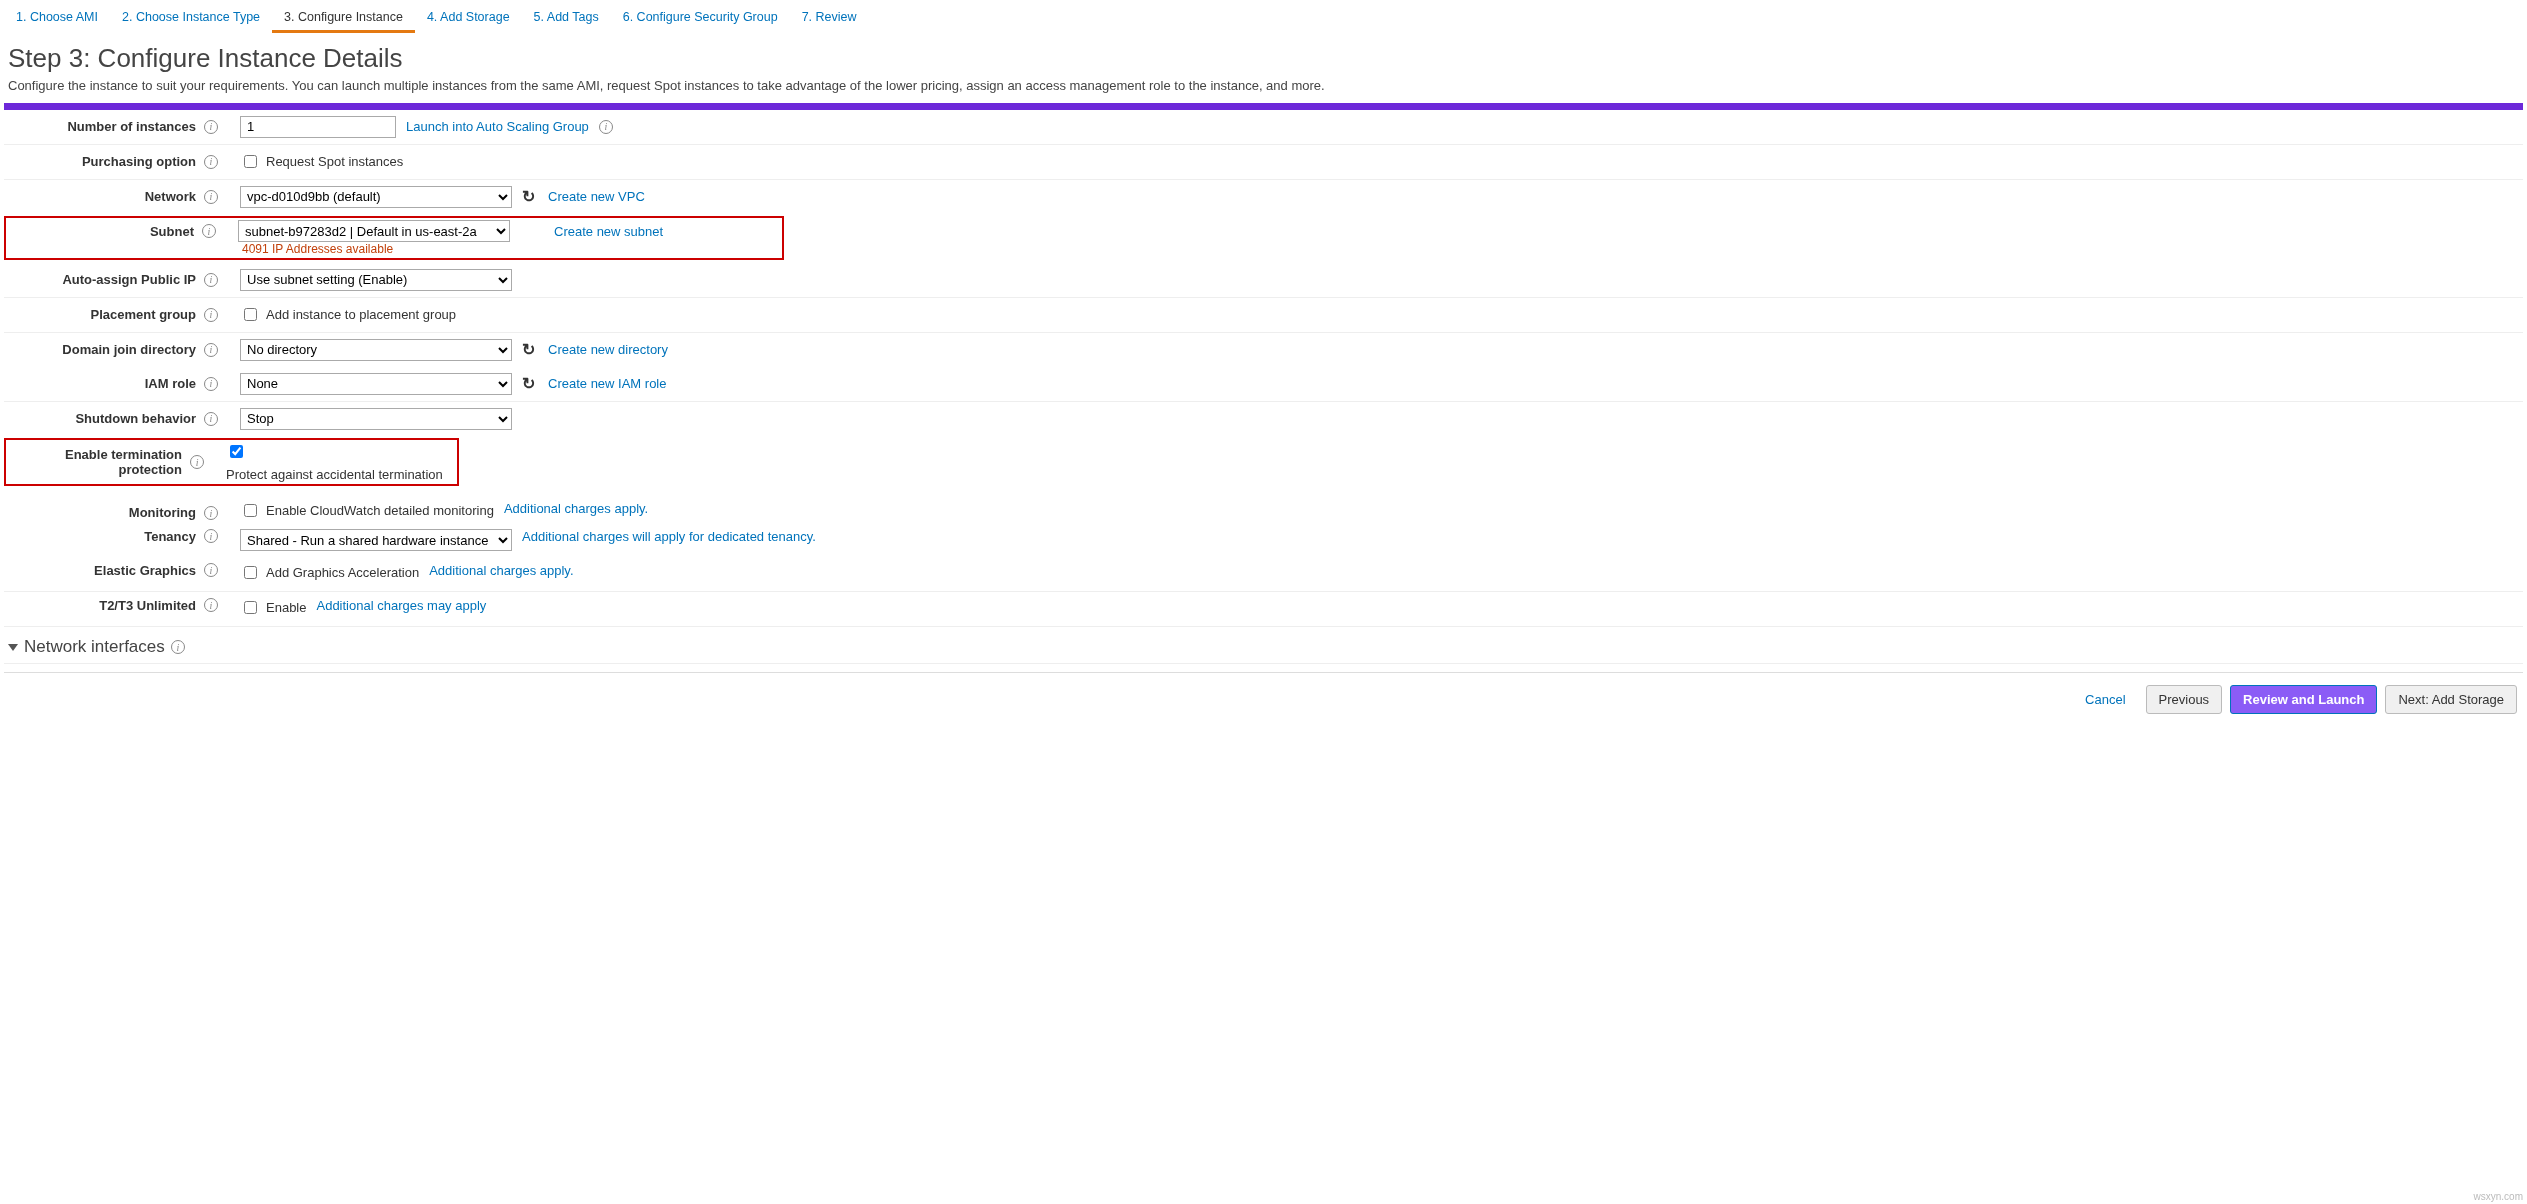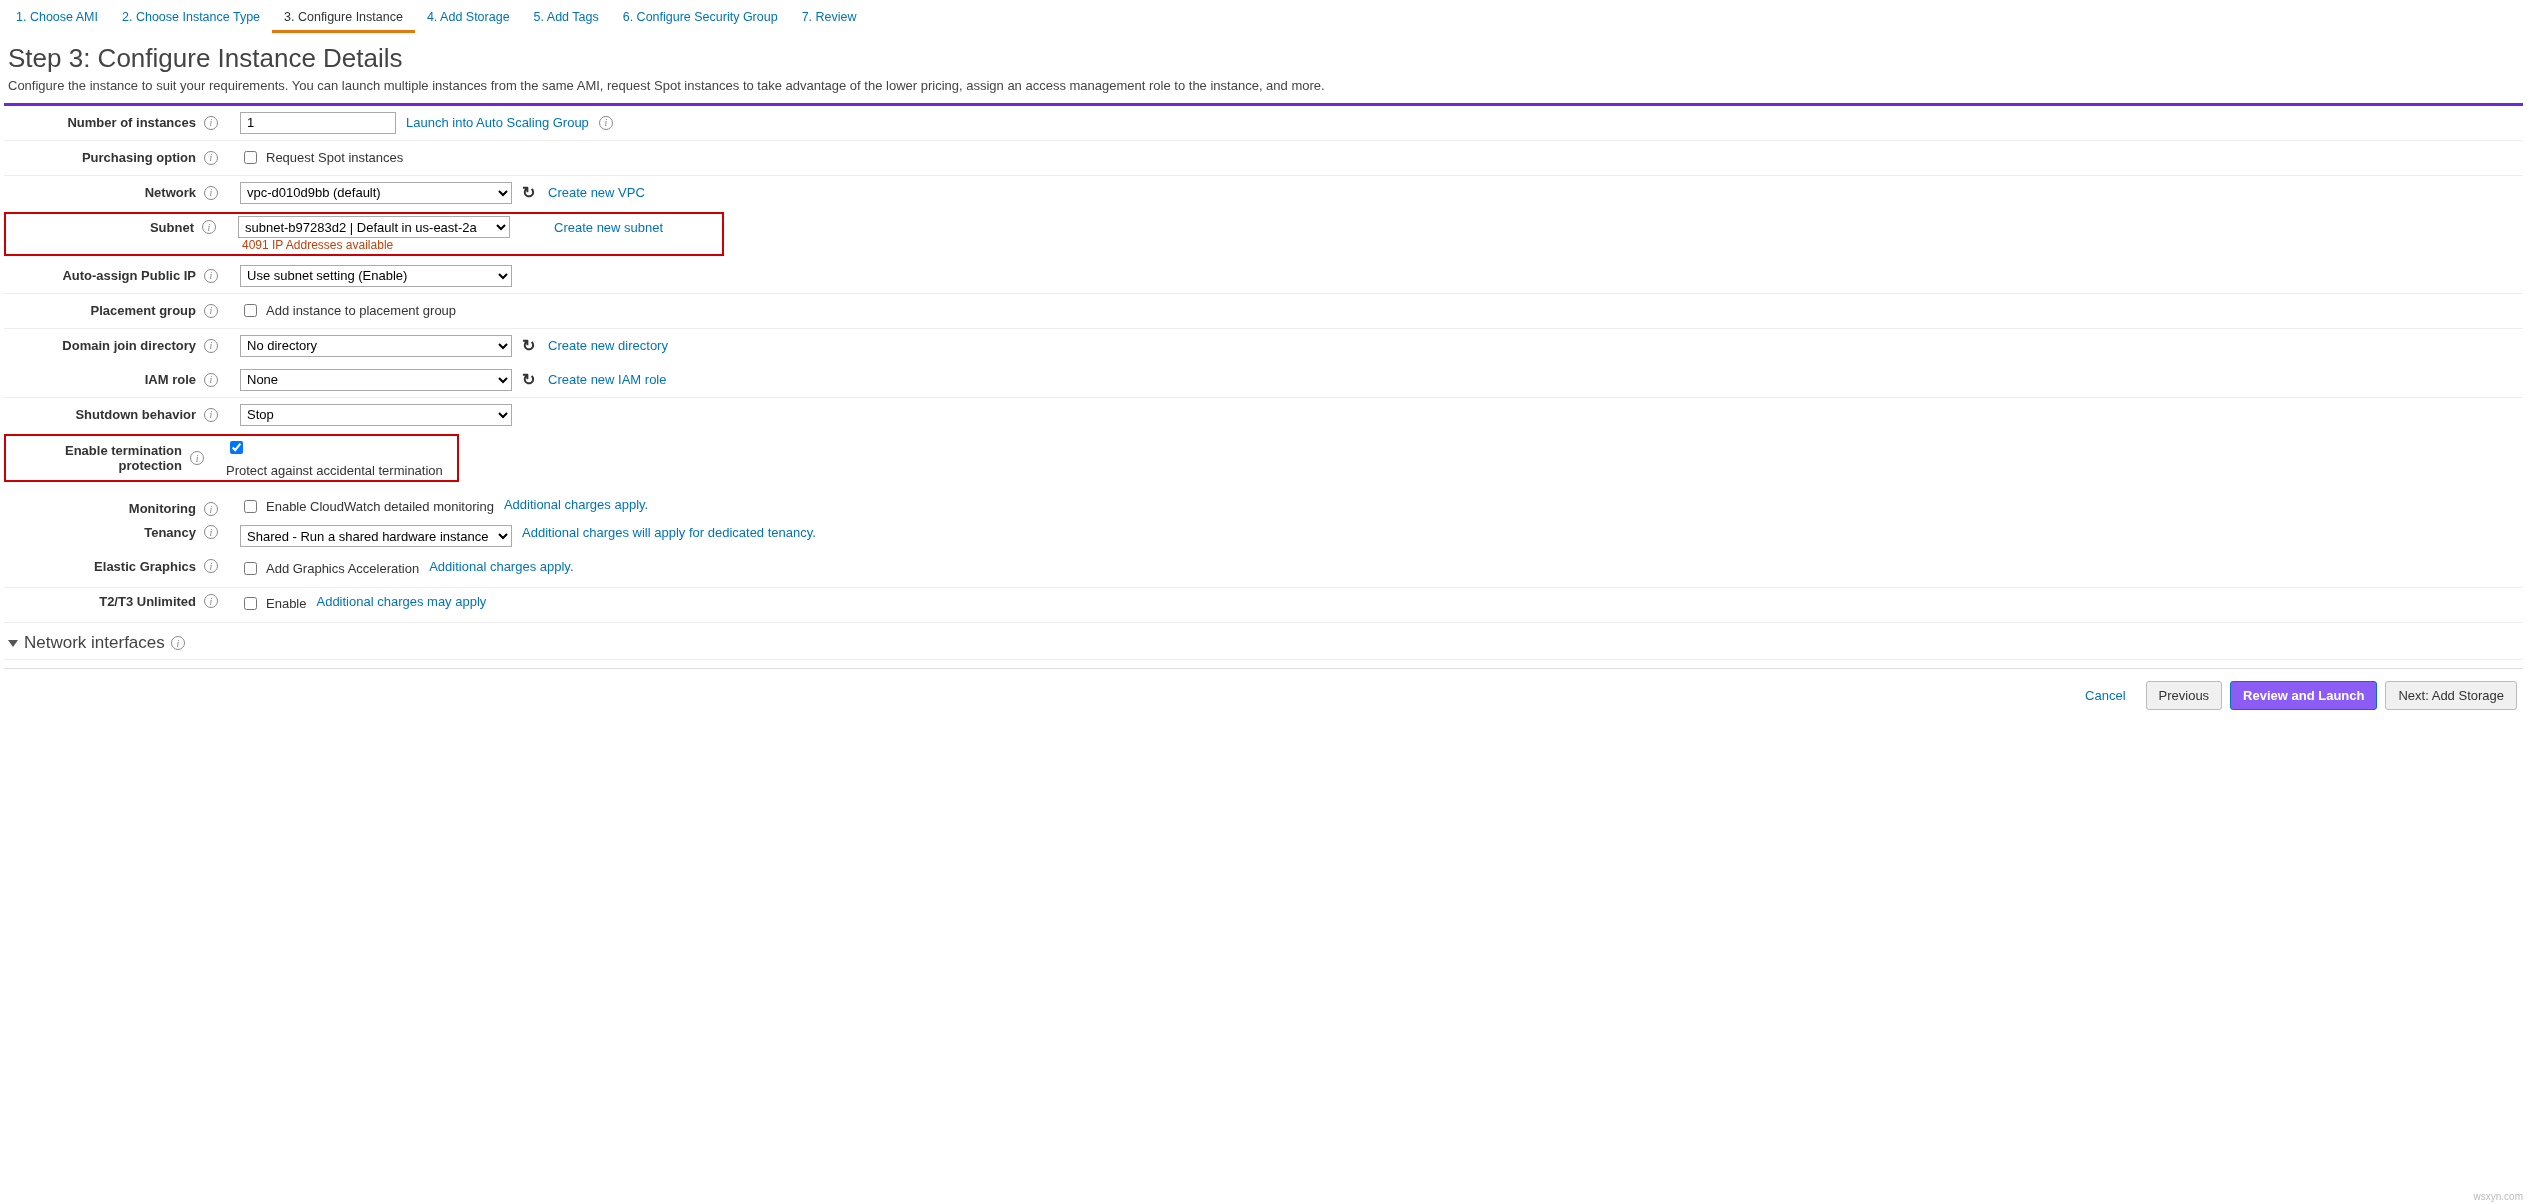--- a/index.html
+++ b/index.html
@@ -32,21 +32,21 @@
     font-weight: 400;
     color: #444;
     margin: 10px 0 4px 4px;
   }
   .page-desc {
     font-size: 13px;
     color: #444;
     margin: 0 0 10px 4px;
   }
   .form-area {
-    border-top: 3px solid #6d28d9;
+    border-top: 7px solid #6d28d9;
   }
   .form-row {
     display: flex;
     align-items: center;
     min-height: 34px;
     padding: 2px 0;
     border-bottom: 1px solid #fff;
   }
   .form-row .label-col {
     width: 200px;
@@ -164,21 +164,21 @@
     <div class="label-col bold">Network</div>
     <span class="info-icon"></span>
     <div class="val-col">
       <select class="sel"><option>vpc-d010d9bb (default)</option></select>
       <span class="refresh-icon"></span>
       <span class="link">Create new VPC</span>
     </div>
   </div>
 
   <div class="form-row">
-    <div class="highlight-box" style="display:flex;align-items:flex-start;margin-left:0px;width:720px;">
+    <div class="highlight-box" style="display:flex;align-items:flex-start;margin-left:0px;width:780px;">
       <div style="display:flex;flex-direction:column;width:100%;">
         <div style="display:flex;align-items:center;">
           <div class="label-col bold" style="width:192px">Subnet</div>
           <span class="info-icon"></span>
           <div class="val-col">
             <select class="sel"><option>subnet-b97283d2 | Default in us-east-2a</option></select>
             <span style="width:24px"></span>
             <span class="link">Create new subnet</span>
           </div>
         </div>

